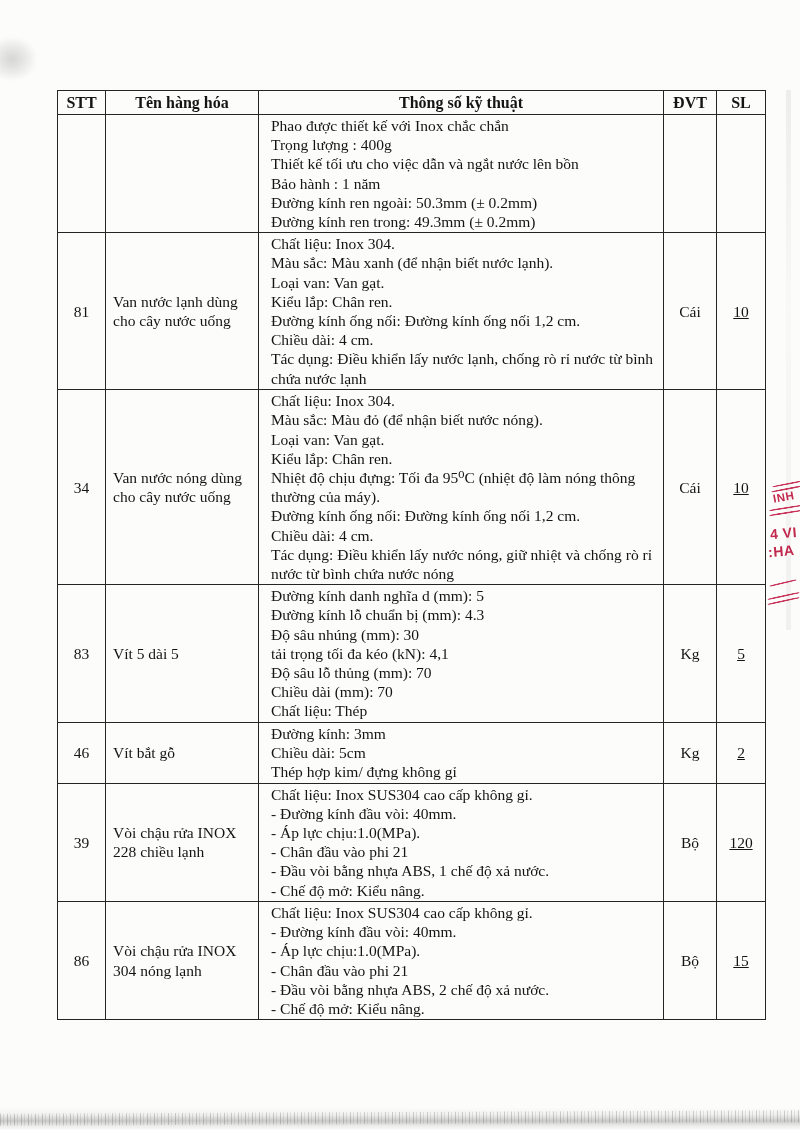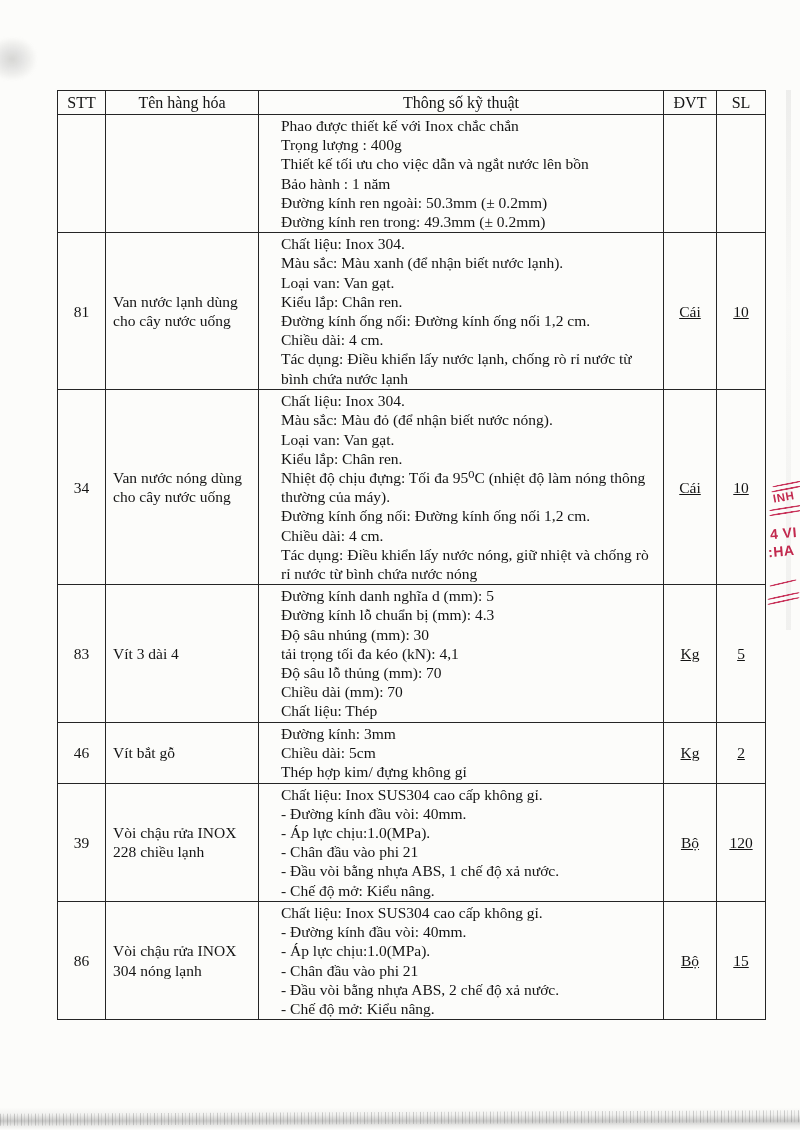--- a/index.html
+++ b/index.html
@@ -54,42 +54,42 @@
     font-size: 15.5px;
     line-height: 19.2px;
   }
   table.spec th, table.spec td {
     border: 1.6px solid #252525;
     box-sizing: border-box;
     overflow: hidden;
   }
   table.spec thead th {
     font-size: 16px;
-    font-weight: normal;
+    font-weight: bold;
     text-align: center;
     vertical-align: middle;
     padding: 1px 2px;
   }
   tr.hdr   { height: 24px; }
   tr.r0 { height: 115px; }
   tr.r1 { height: 157px; }
   tr.r2 { height: 193px; }
   tr.r3 { height: 136px; }
   tr.r4 { height: 61px;  }
   tr.r5 { height: 118px; }
   tr.r6 { height: 117px; }
 
   td.c-stt  { text-align: center; vertical-align: middle; }
   td.c-name { text-align: left; vertical-align: middle; padding: 0 4px 0 7px; }
   td.c-specs{
     text-align: left; vertical-align: top;
-    padding: 1px 5px 1px 22px;
+    padding: 1px 5px 1px 12px;
     white-space: pre-line;
   }
-  td.c-unit { text-align: center; vertical-align: middle; text-decoration: underline; }
+  td.c-unit { text-align: center; vertical-align: middle; }
   td.c-qty  { text-align: center; vertical-align: middle; text-decoration: underline; }
 
   
   .stamp { position: absolute; left: 766px; top: 478px; width: 34px; height: 140px; overflow: visible; }
   .stamp * { position: absolute; }
   .stamp .ln {
     height: 0;
     border-top: 2.2px solid #c8335a;
     border-radius: 40%;
   }
@@ -171,21 +171,21 @@
 Kiểu lắp: Chân ren.
 Nhiệt độ chịu đựng: Tối đa 95⁰C  (nhiệt độ làm nóng thông thường của máy).
 Đường kính ống nối: Đường kính ống nối 1,2 cm.
 Chiều dài: 4 cm.
 Tác dụng: Điều khiển lấy nước nóng, giữ nhiệt và chống rò rỉ nước từ bình chứa nước nóng</td>
         <td class="c-unit">Cái</td>
         <td class="c-qty">10</td>
       </tr>
       <tr class="r3">
         <td class="c-stt">83</td>
-        <td class="c-name">Vít 3 dài 4</td>
+        <td class="c-name">Vít 5 dài 5</td>
         <td class="c-specs">Đường kính danh nghĩa d (mm): 5
 Đường kính lỗ chuẩn bị (mm): 4.3
 Độ sâu nhúng (mm): 30
 tải trọng tối đa kéo (kN): 4,1
 Độ sâu lỗ thủng (mm): 70
 Chiều dài (mm): 70
 Chất liệu: Thép</td>
         <td class="c-unit">Kg</td>
         <td class="c-qty">5</td>
       </tr>

